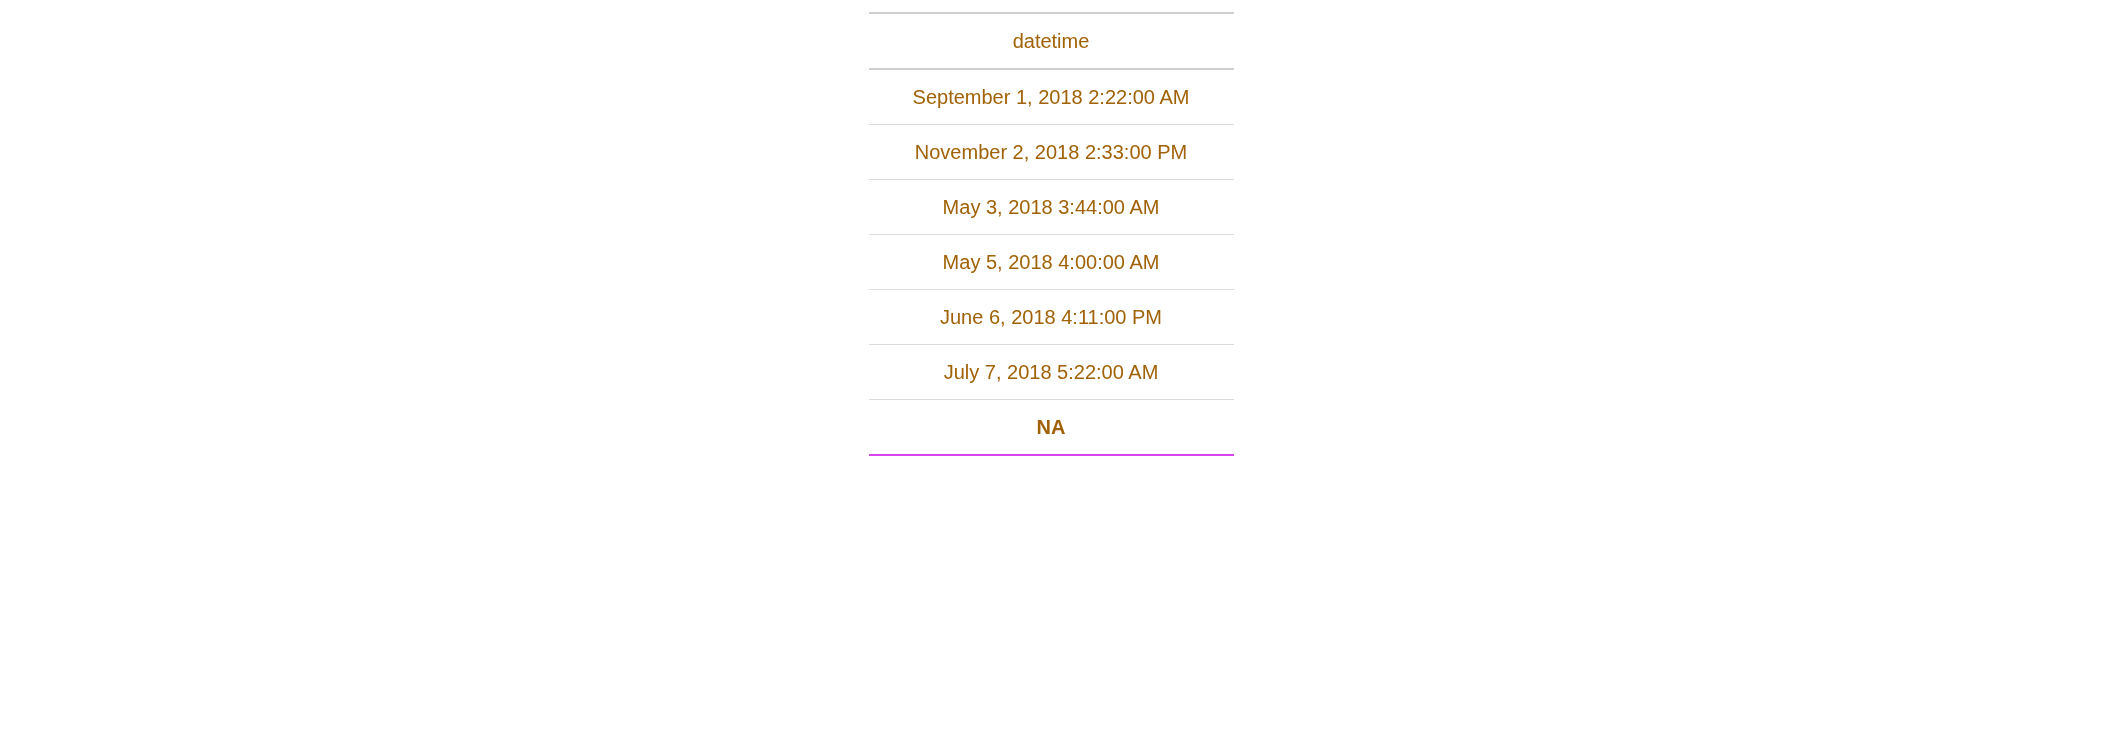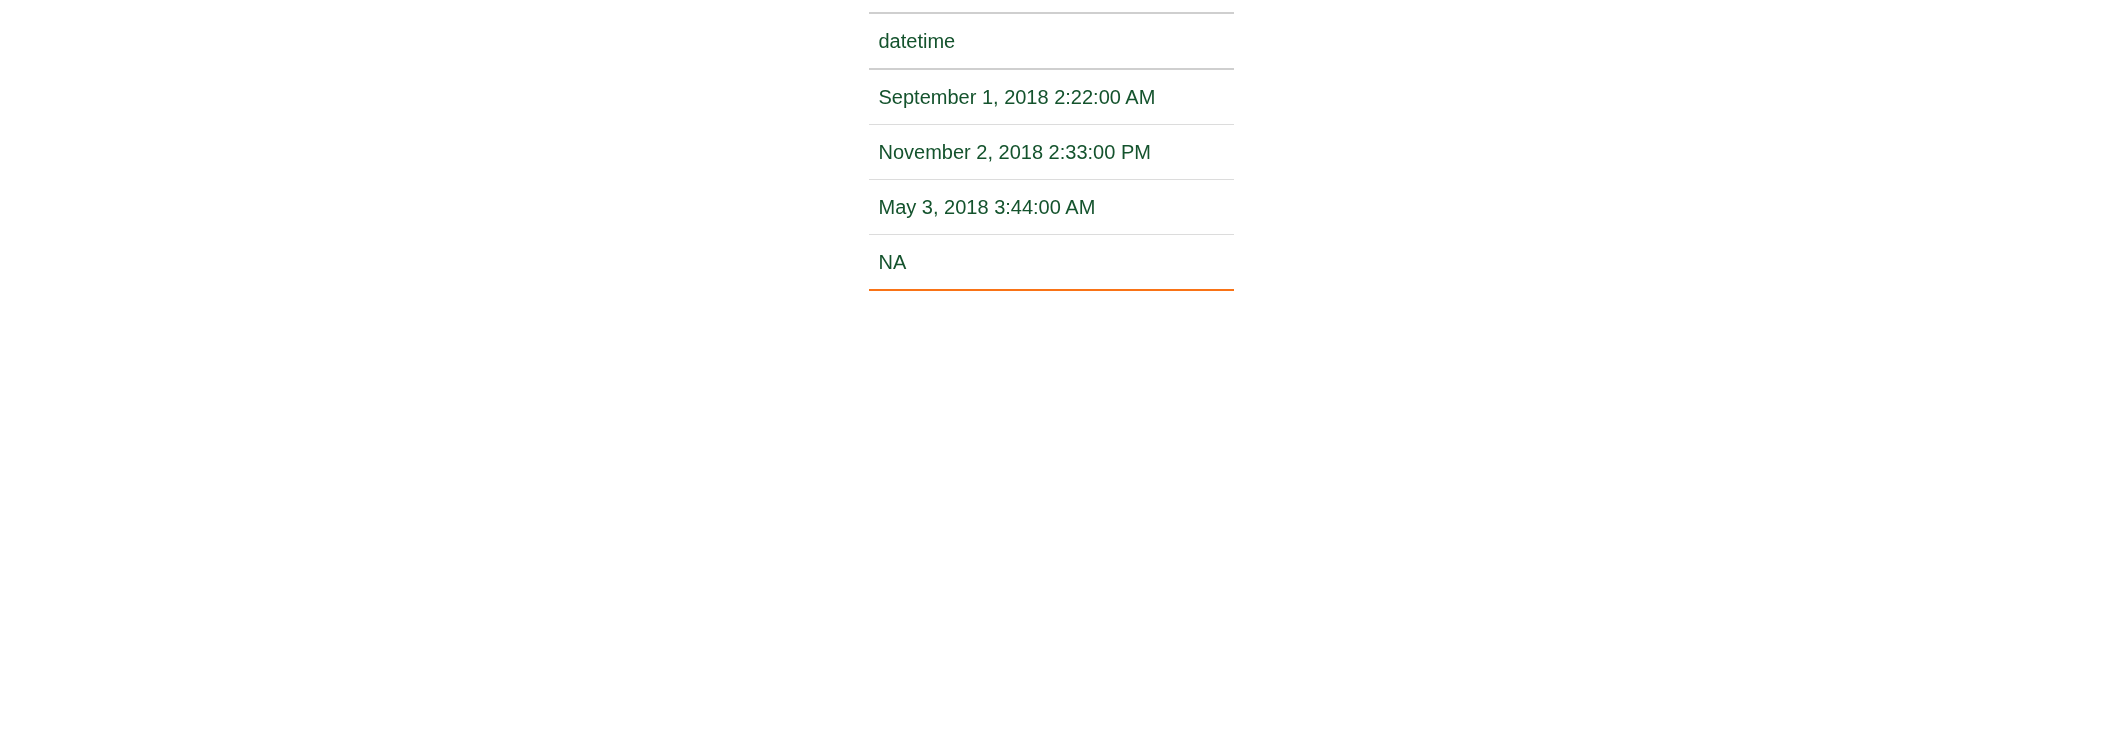--- a/index.html
+++ b/index.html
@@ -18,36 +18,37 @@
       padding-top: 12px;
     }
     .table-wrap {
       width: 365px;
     }
     table {
       border-collapse: collapse;
       width: 100%;
     }
     th, td {
-      text-align: left;
+      text-align: center;
       font-weight: 400;
-      color: #14532d;
+      color: #a16207;
       font-size: 20px;
       padding: 14px 10px 14px 10px;
       line-height: 1.3;
     }
     th {
       border-top: 2px solid #cfcfcf;
       border-bottom: 2px solid #cfcfcf;
     }
     td {
       border-bottom: 1px solid #dcdcdc;
     }
     tr:last-child td {
-      border-bottom: 2px solid #f97316;
+      border-bottom: 2px solid #d946ef;
+      font-weight: bold;
     }
   </style>
 </head>
 <body>
 
 <div class="table-wrap">
   <table>
     <thead>
       <tr>
         <th>datetime</th>
@@ -57,17 +58,26 @@
       <tr>
           <td>September 1, 2018 2:22:00 AM</td>
         </tr>
       <tr>
           <td>November 2, 2018 2:33:00 PM</td>
         </tr>
       <tr>
           <td>May 3, 2018 3:44:00 AM</td>
         </tr>
       <tr>
+          <td>May 5, 2018 4:00:00 AM</td>
+        </tr>
+      <tr>
+          <td>June 6, 2018 4:11:00 PM</td>
+        </tr>
+      <tr>
+          <td>July 7, 2018 5:22:00 AM</td>
+        </tr>
+      <tr>
           <td>NA</td>
         </tr>
     </tbody>
   </table>
 </div>
 
 </body></html>

